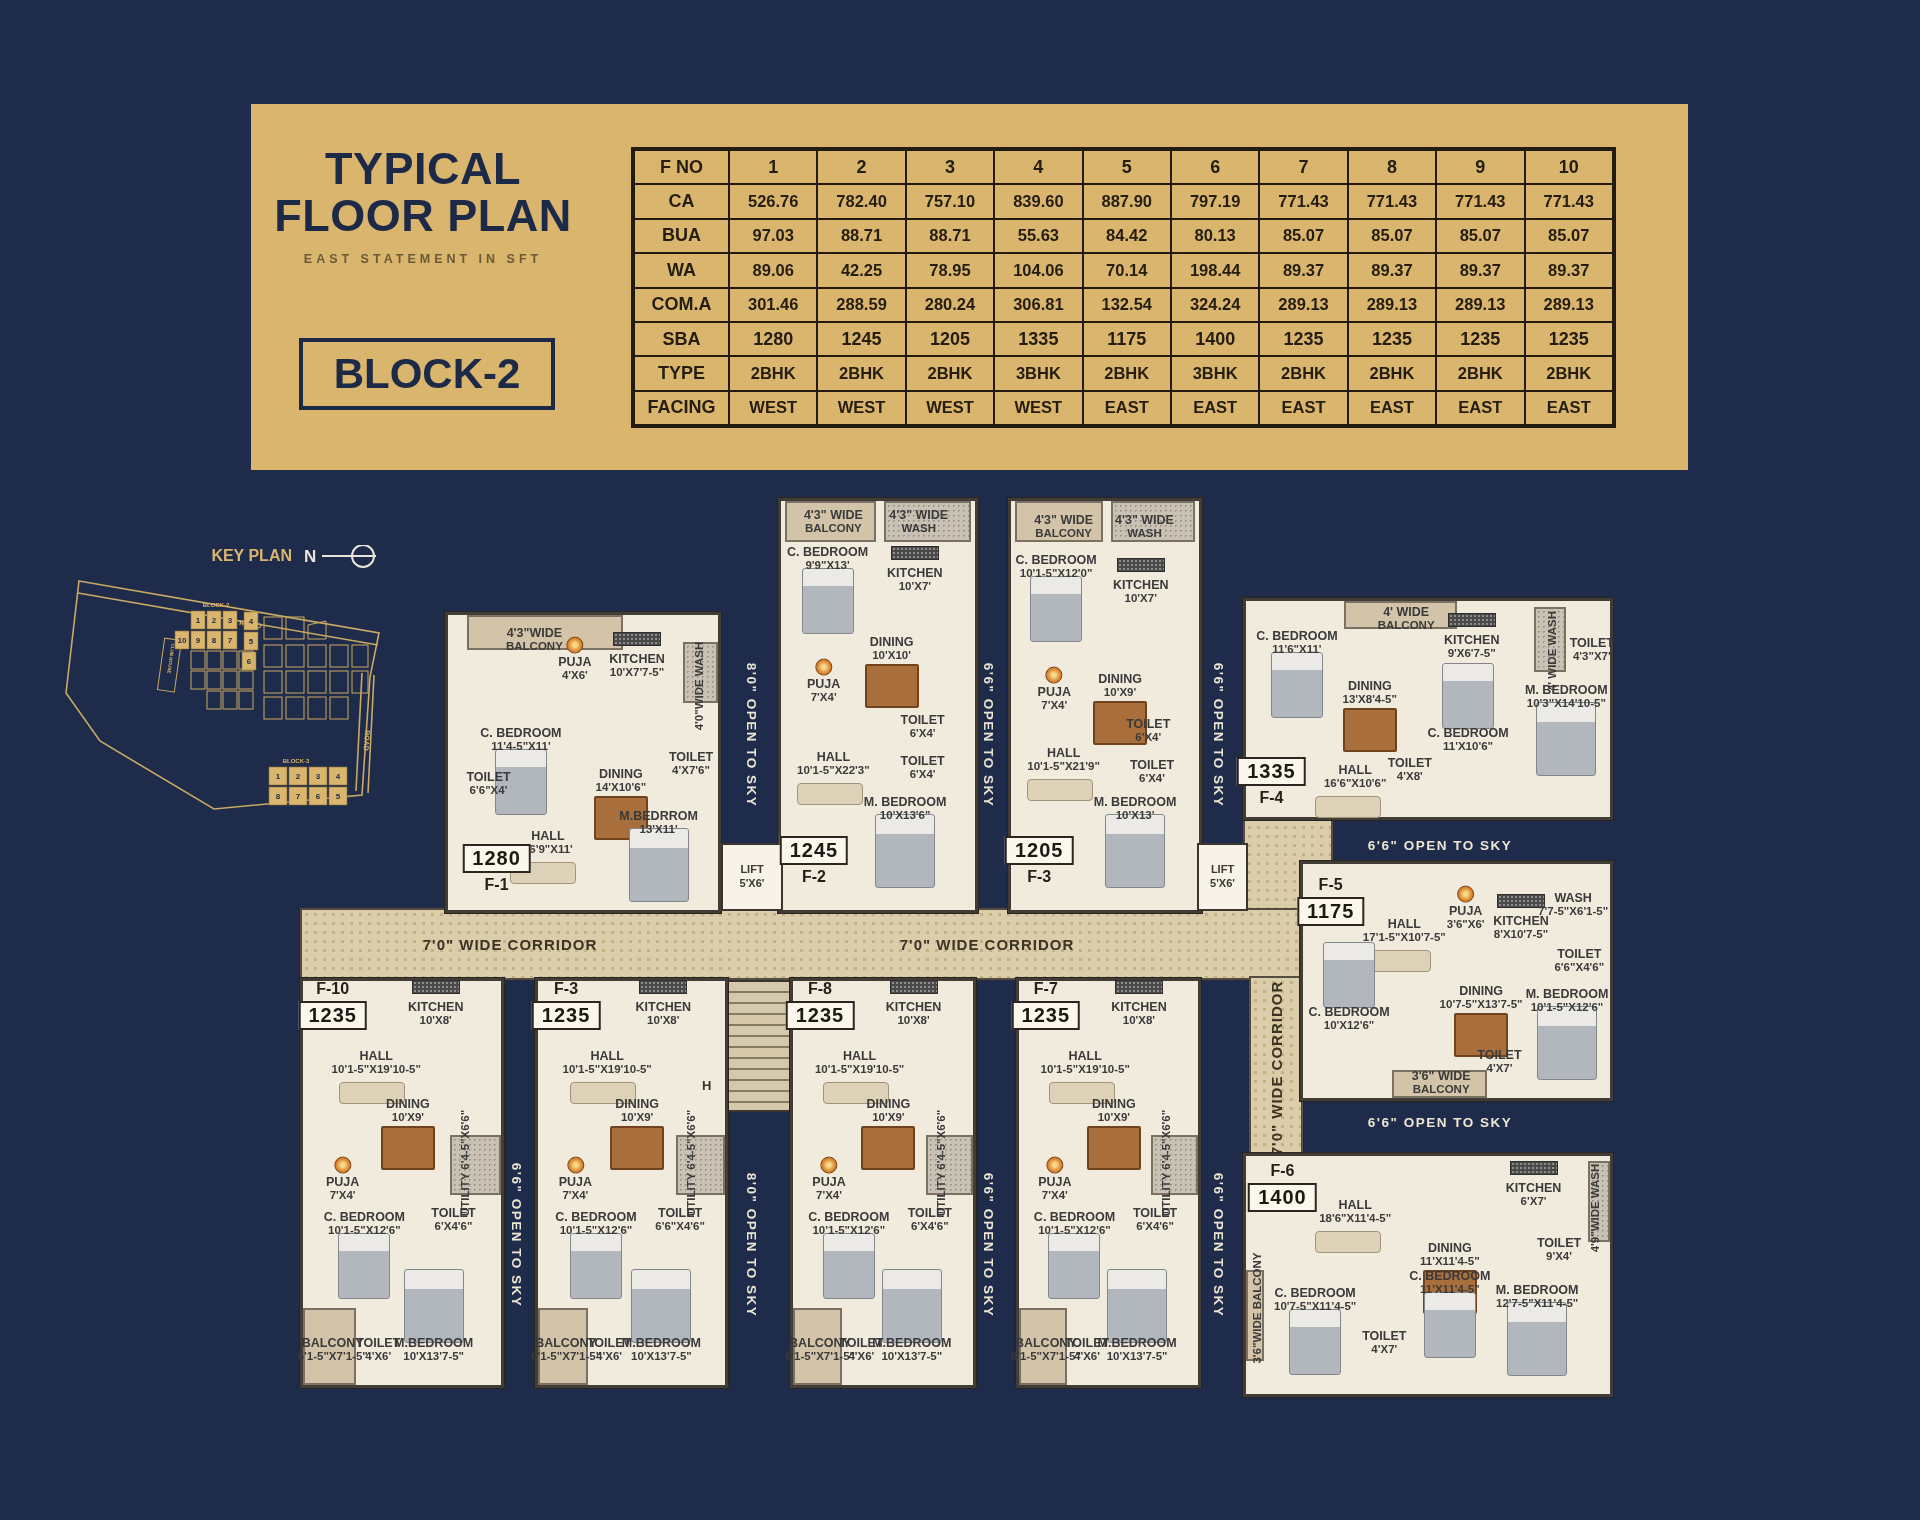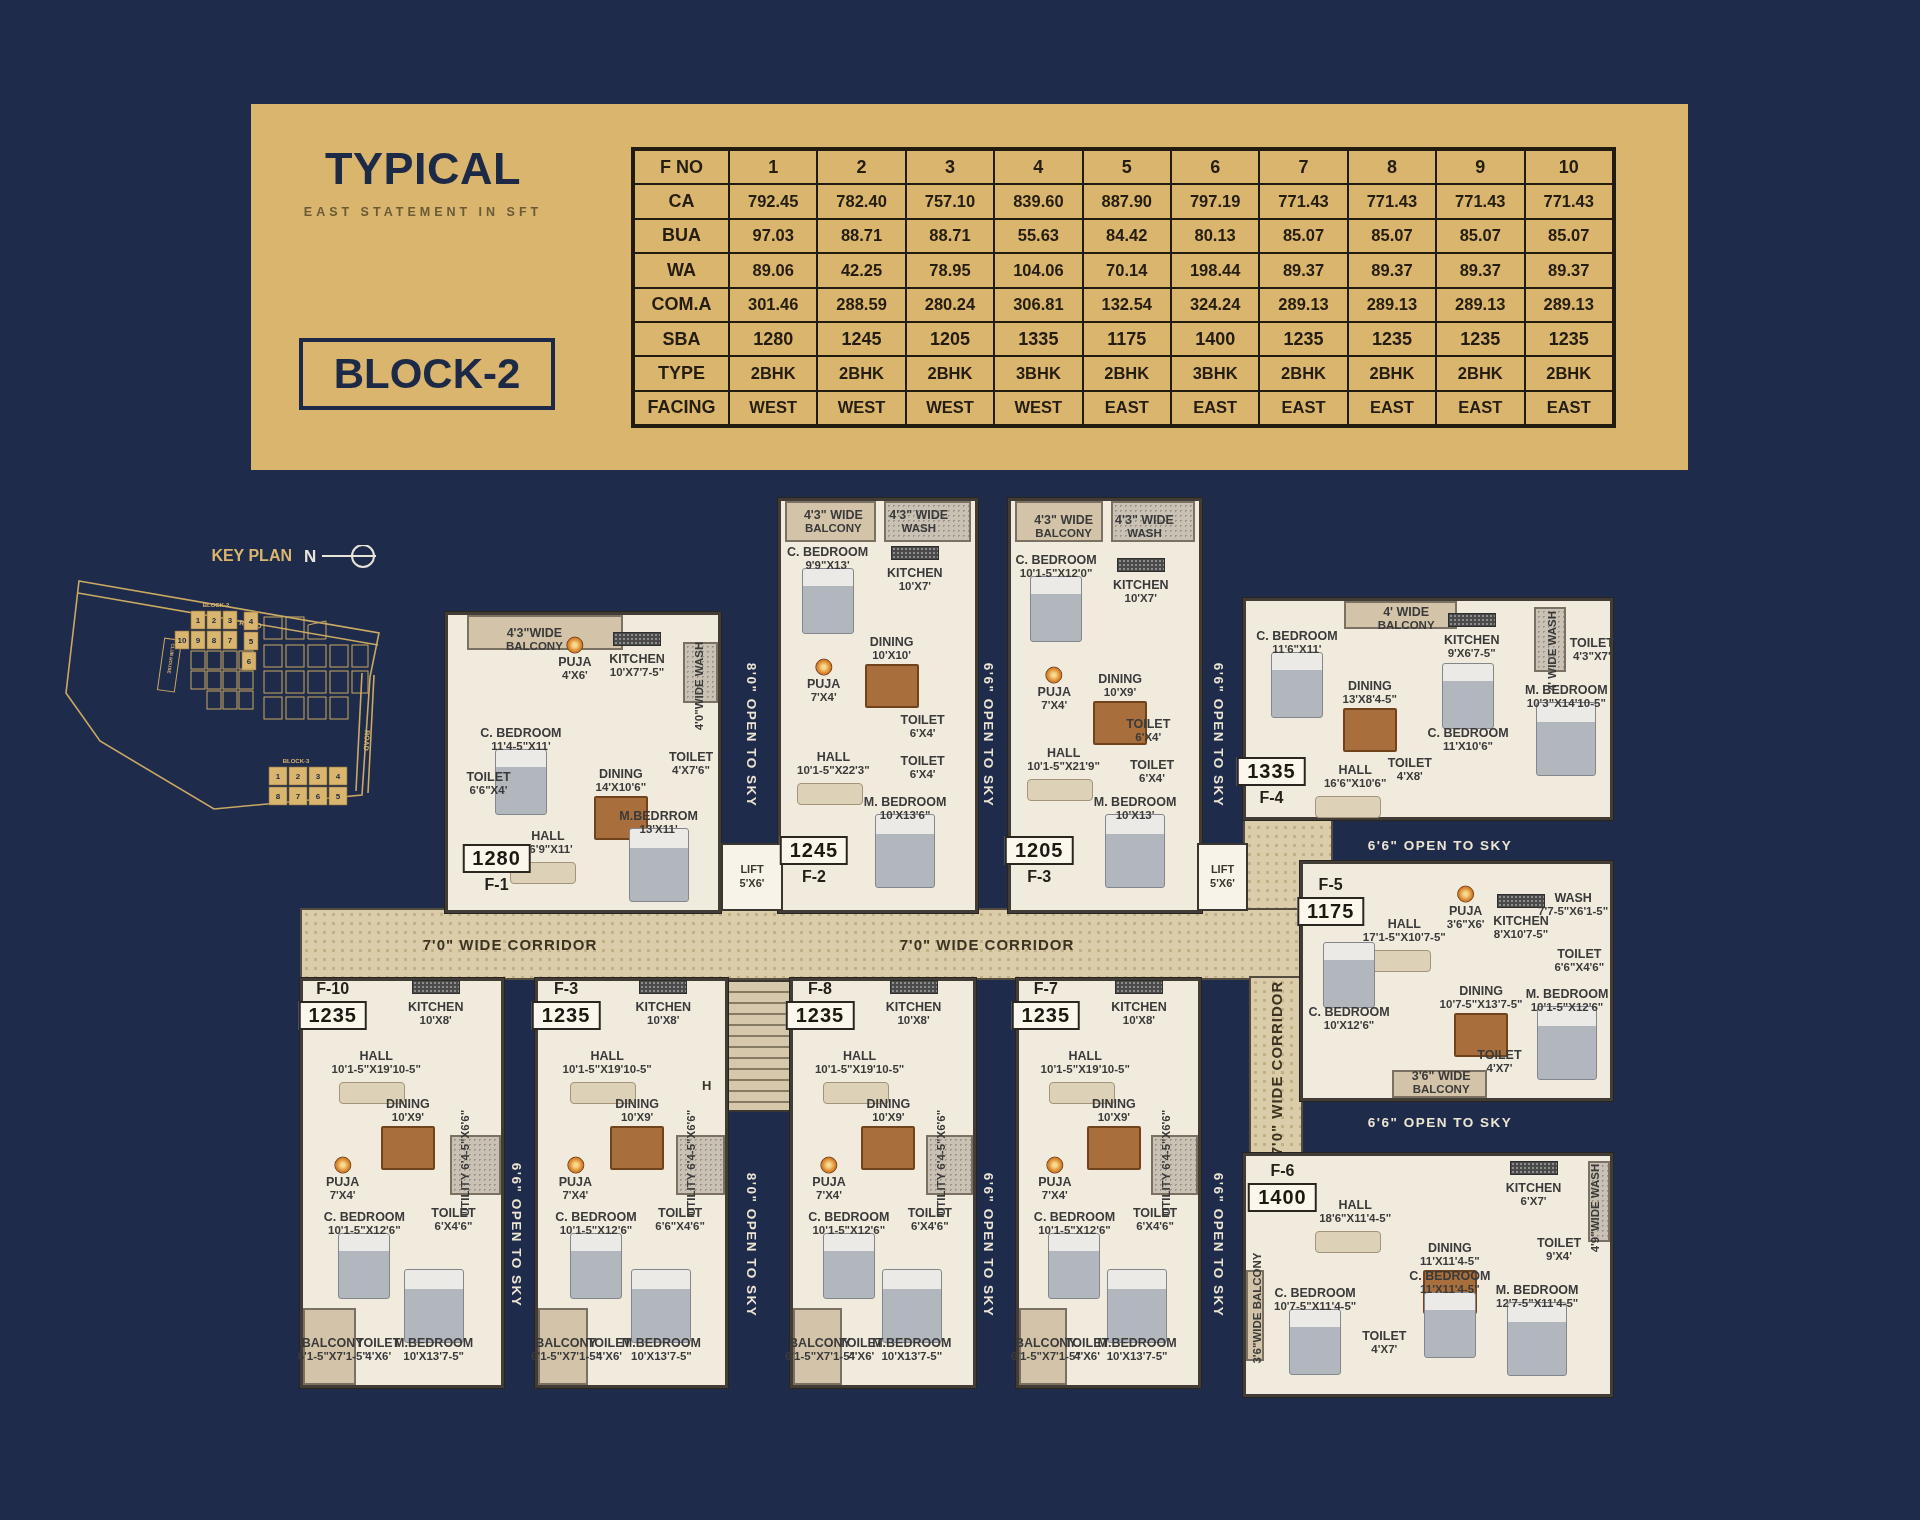--- a/index.html
+++ b/index.html
@@ -69,37 +69,38 @@
   .kp-cellout{stroke:#c9a963;fill:none;stroke-width:1;}
 </style>
 </head>
 <body>
 
 <div class="canvas">
 
   <div class="gold-panel"></div>
   <div class="brand">
     <div class="t1">TYPICAL</div>
+    <div class="t1">FLOOR PLAN</div>
     <div class="sub">EAST STATEMENT IN SFT</div>
   </div>
   <div class="block-badge">BLOCK-2</div>
   <div class="area-table">
       <div class="cell hdr">F NO</div>
       <div class="cell hdr">1</div>
       <div class="cell hdr">2</div>
       <div class="cell hdr">3</div>
       <div class="cell hdr">4</div>
       <div class="cell hdr">5</div>
       <div class="cell hdr">6</div>
       <div class="cell hdr">7</div>
       <div class="cell hdr">8</div>
       <div class="cell hdr">9</div>
       <div class="cell hdr">10</div>
       <div class="cell rowlbl">CA</div>
-      <div class="cell">792.45</div>
+      <div class="cell">526.76</div>
       <div class="cell">782.40</div>
       <div class="cell">757.10</div>
       <div class="cell">839.60</div>
       <div class="cell">887.90</div>
       <div class="cell">797.19</div>
       <div class="cell">771.43</div>
       <div class="cell">771.43</div>
       <div class="cell">771.43</div>
       <div class="cell">771.43</div>
       <div class="cell rowlbl">BUA</div>

